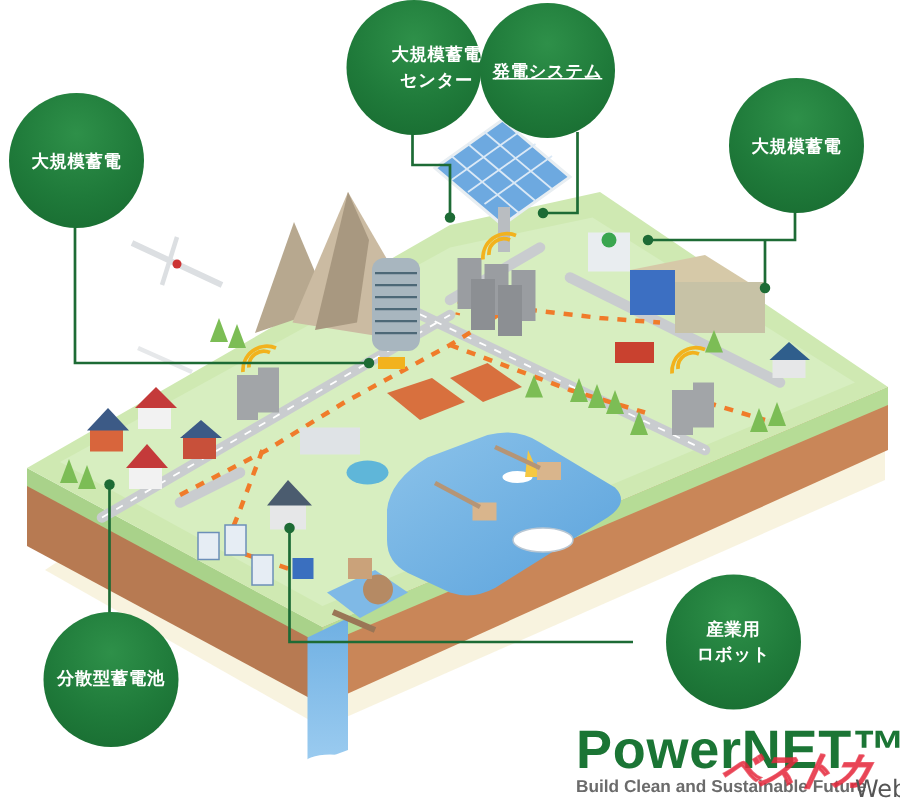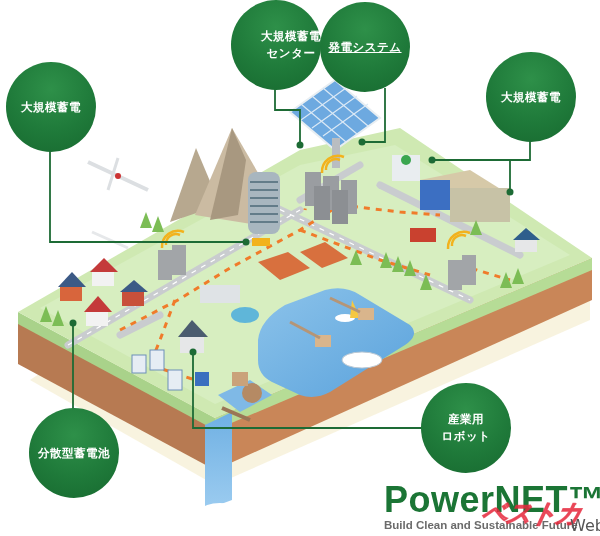--- a/index.html
+++ b/index.html
@@ -241,21 +241,21 @@
 </div>
 <div class="bubble" style="left:320px;top:2px;width:90px;height:90px;text-decoration:underline;">
   <span>発電システム</span>
 </div>
 <div class="bubble" style="left:486px;top:52px;width:90px;height:90px;">
   <span>大規模蓄電</span>
 </div>
 <div class="bubble" style="left:29px;top:408px;width:90px;height:90px;font-family:Liberation Serif, serif;">
   <span>分散型蓄電池</span>
 </div>
-<div class="bubble" style="left:421px;top:383px;width:90px;height:90px;text-align:center;">
+<div class="bubble" style="left:444px;top:383px;width:90px;height:90px;text-align:center;">
   <span>産業用
 ロボット</span>
 </div>
 
 <div class="logo">
   <div class="logo-title">PowerNET™</div>
   <div class="logo-sub">Build Clean and Sustainable Future</div>
 </div>
 <div class="watermark">ベストカー</div>
 <div class="watermark-web">Web</div>

